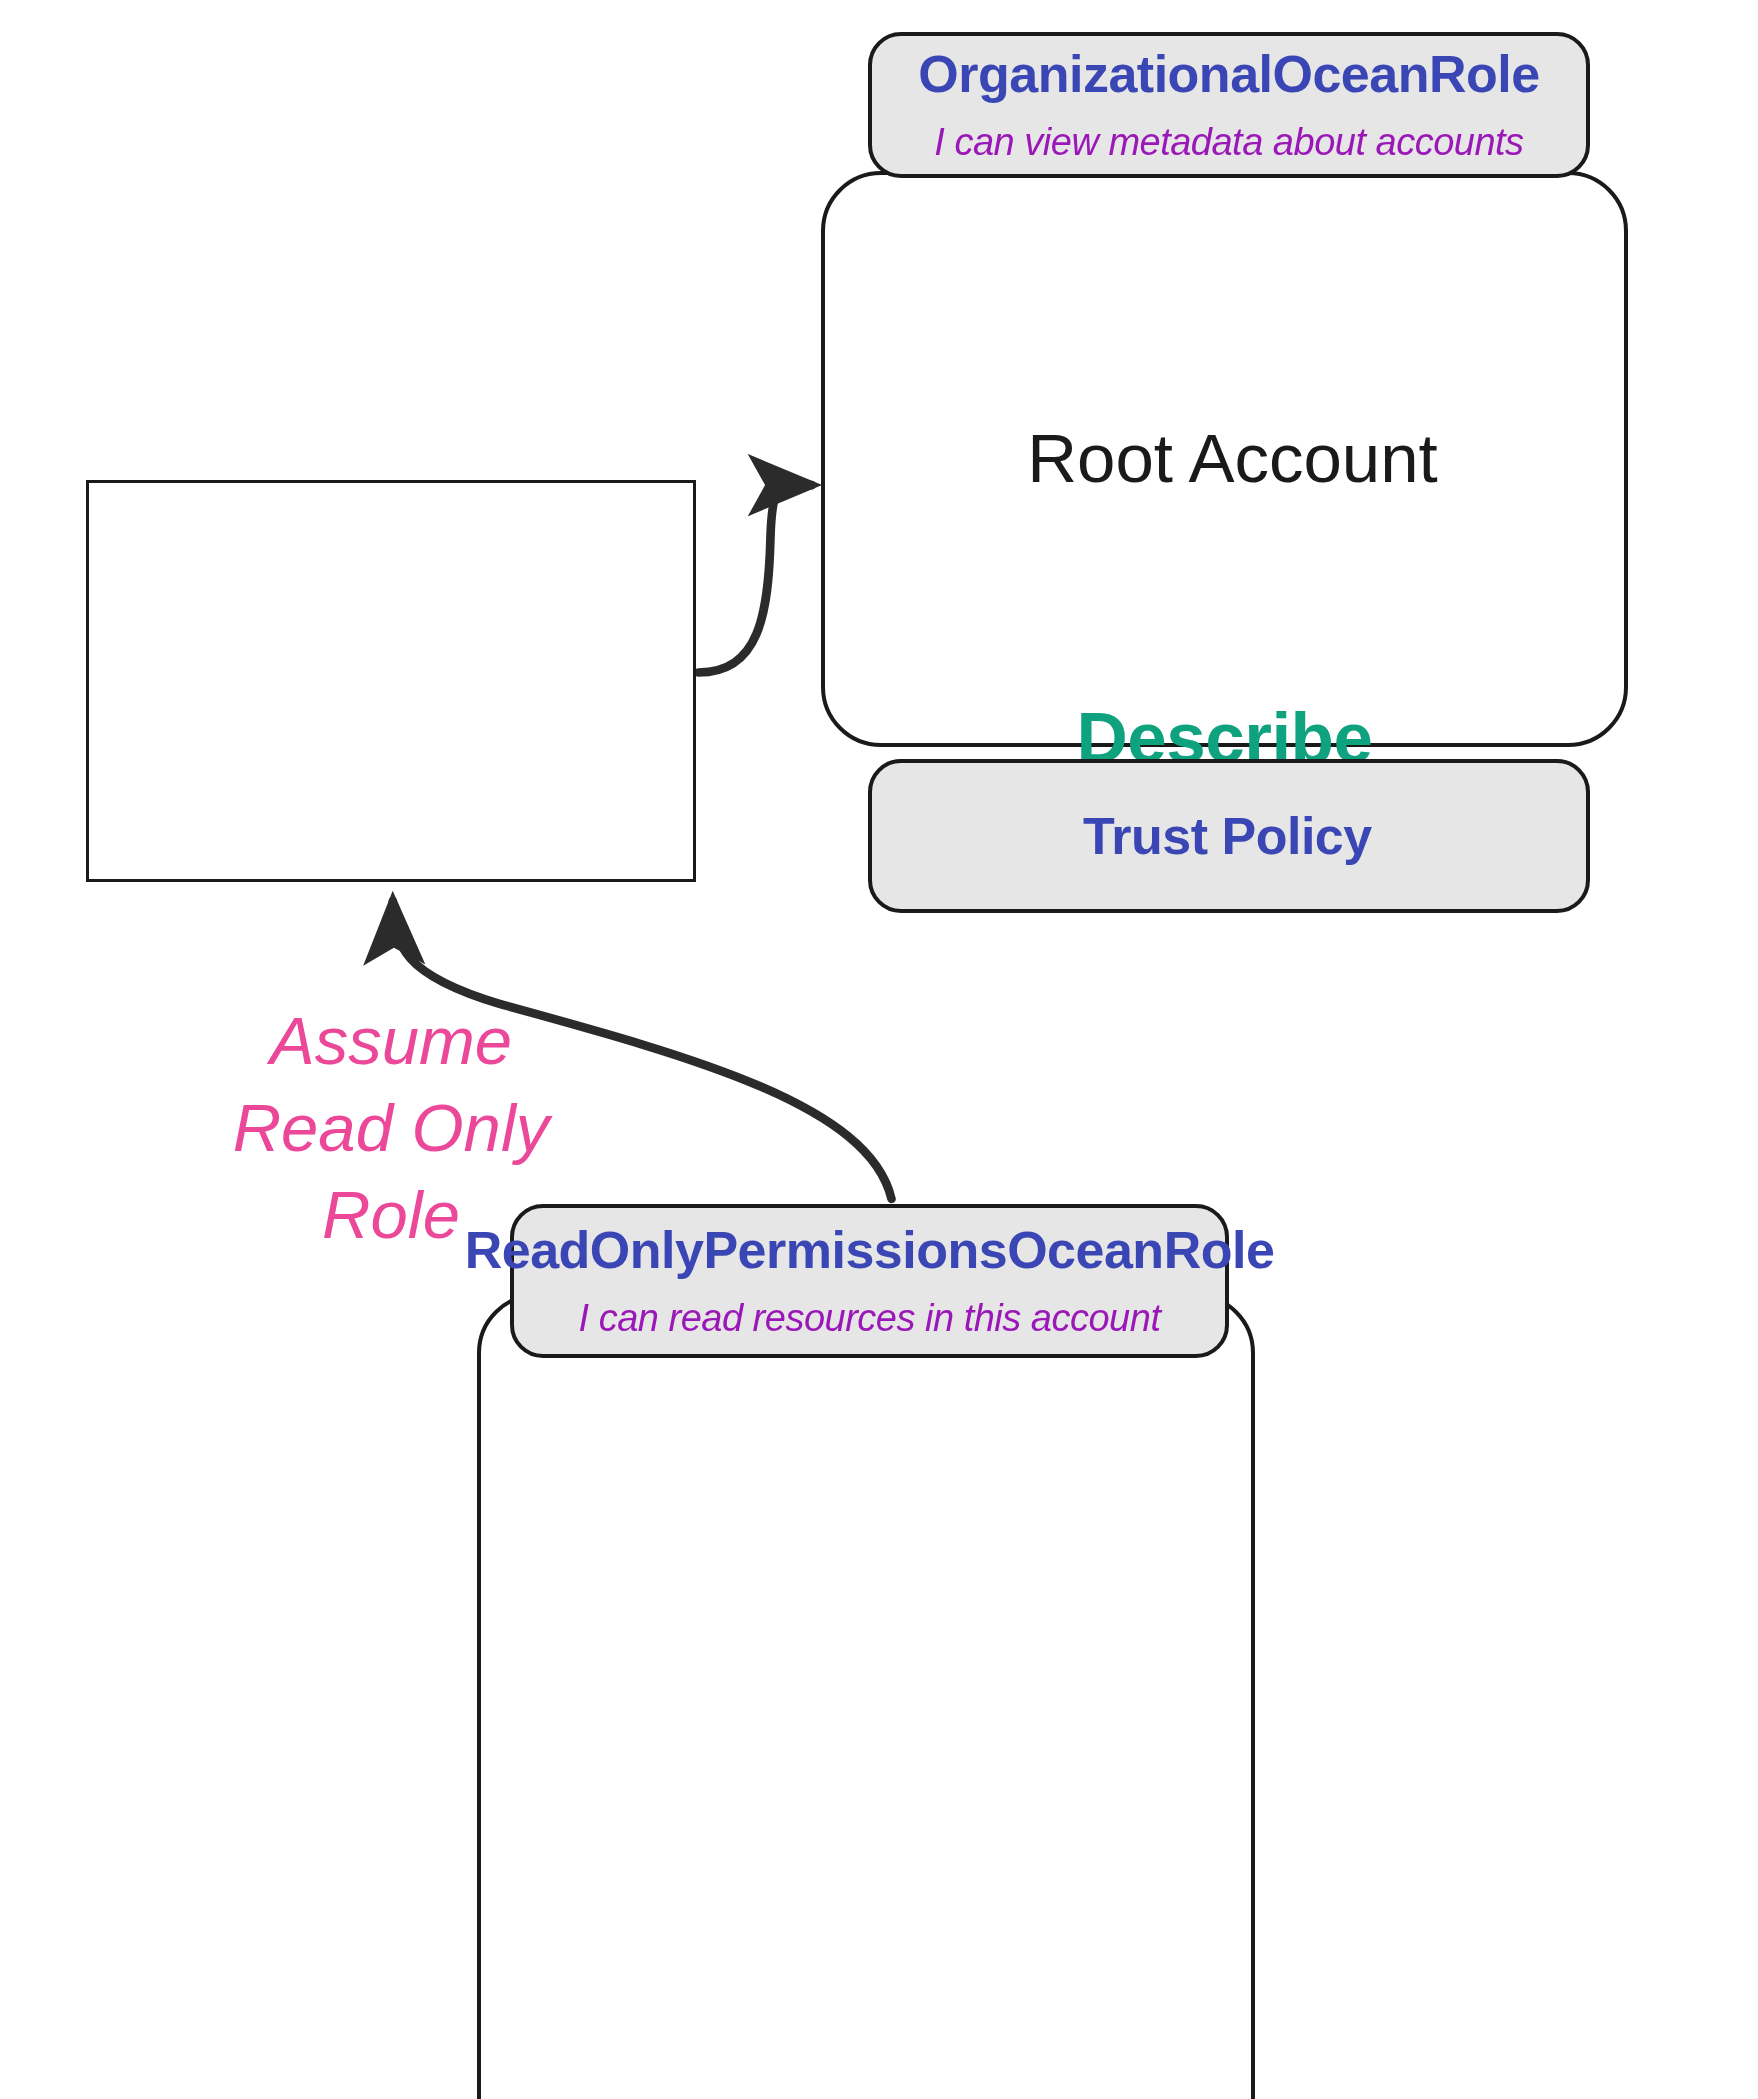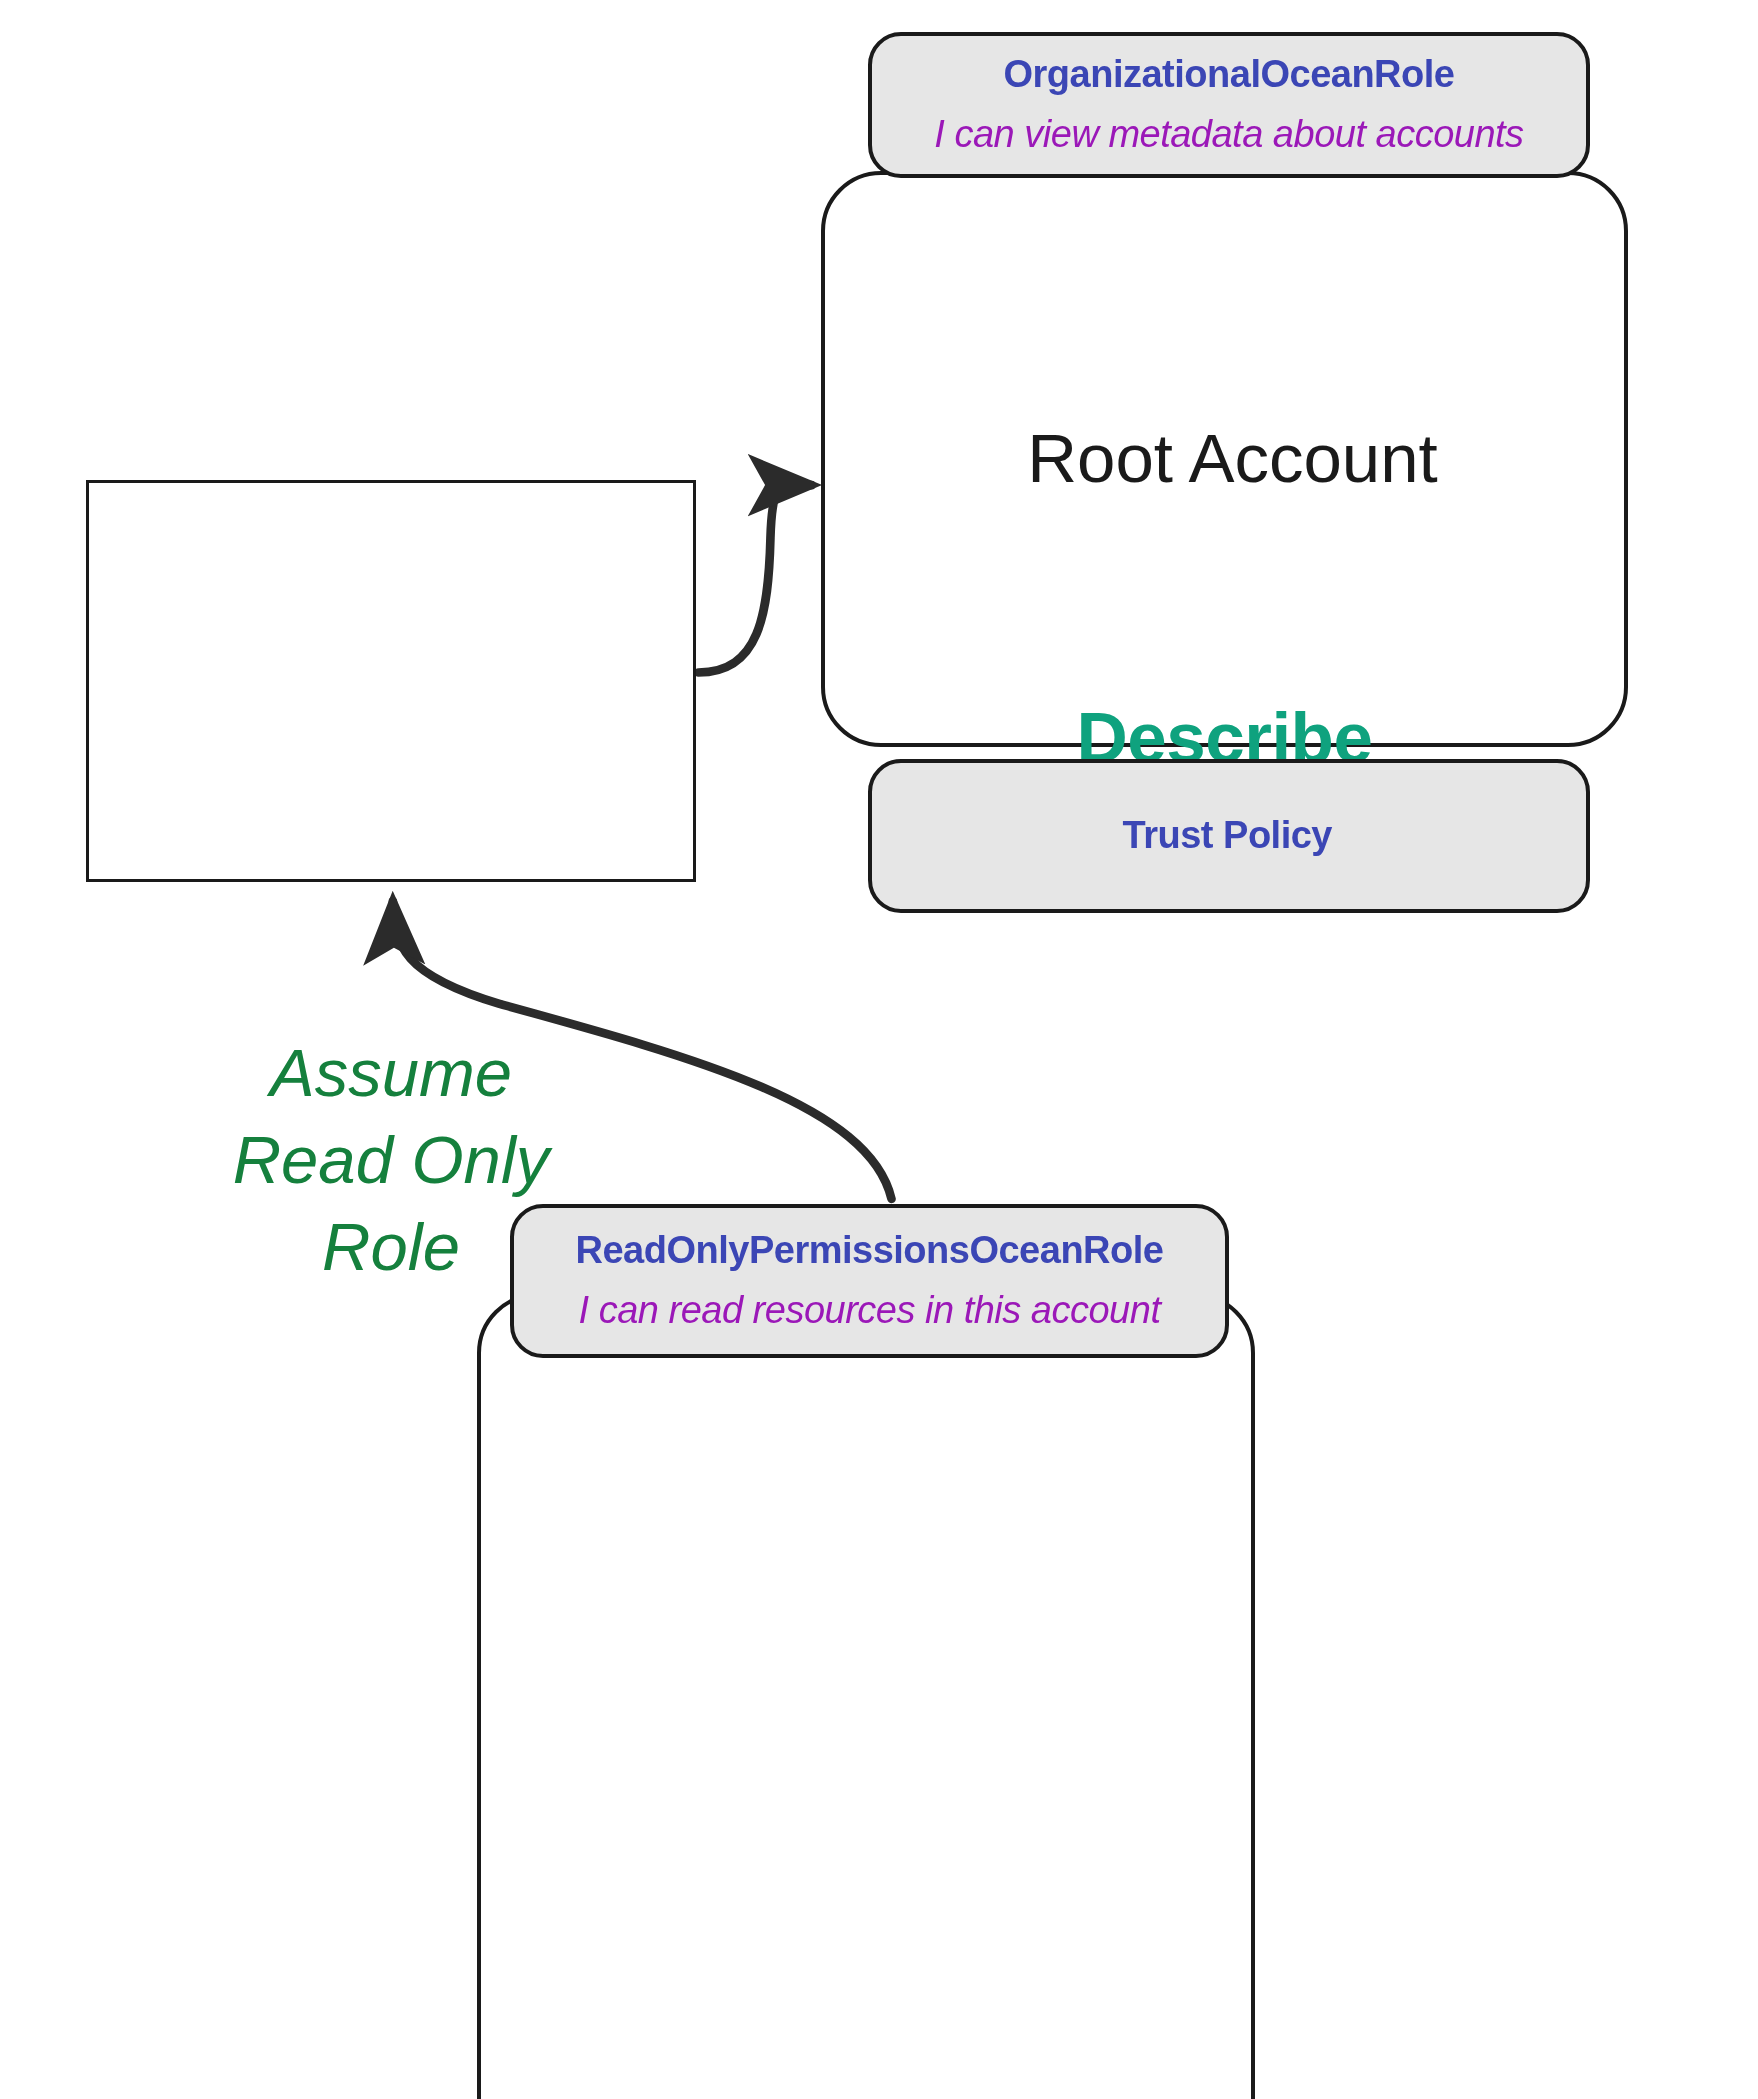--- a/index.html
+++ b/index.html
@@ -57,21 +57,21 @@
     display: flex;
     flex-direction: column;
     align-items: center;
     justify-content: center;
     text-align: center;
     padding: 9.6px 15.4px;
   }
   .role-badge .role-title {
     color: #3b46b5;
     font-weight: bold;
-    font-size: 38px;
+    font-size: 52px;
     line-height: 1.05;
     letter-spacing: -0.5px;
     white-space: nowrap;
   }
   .role-badge .role-desc {
     color: #9b18b8;
     font-style: italic;
     font-size: 38px;
     line-height: 1.08;
     letter-spacing: -0.5px;
@@ -99,25 +99,24 @@
     font-weight: bold;
     font-size: 71px;
     line-height: 1.22;
     letter-spacing: -0.5px;
   }
   .assume-label {
     position: absolute;
     width: 100%;
     left: 0;
     text-align: center;
-    color: #15803d;
+    color: #ec4899;
     font-style: italic;
     font-size: 67px;
     line-height: 1.3;
-    margin-top: 32px;
   }
 
   
   #root-account-box { left: 821px; top: 171px; width: 807px; height: 576px; }
   #root-role-badge  { left: 868px; top: 32px;  width: 722px; height: 146px; }
   #trust-badge      { left: 868px; top: 759px; width: 722px; height: 154px; padding-left: 12px; }
   #root-account-title   { top: 245px; }
   #root-describe-label  { top: 480px; margin-top: 40px; }
 
   #assume-box { left: 86px; top: 480px; width: 610px; height: 402px; }

